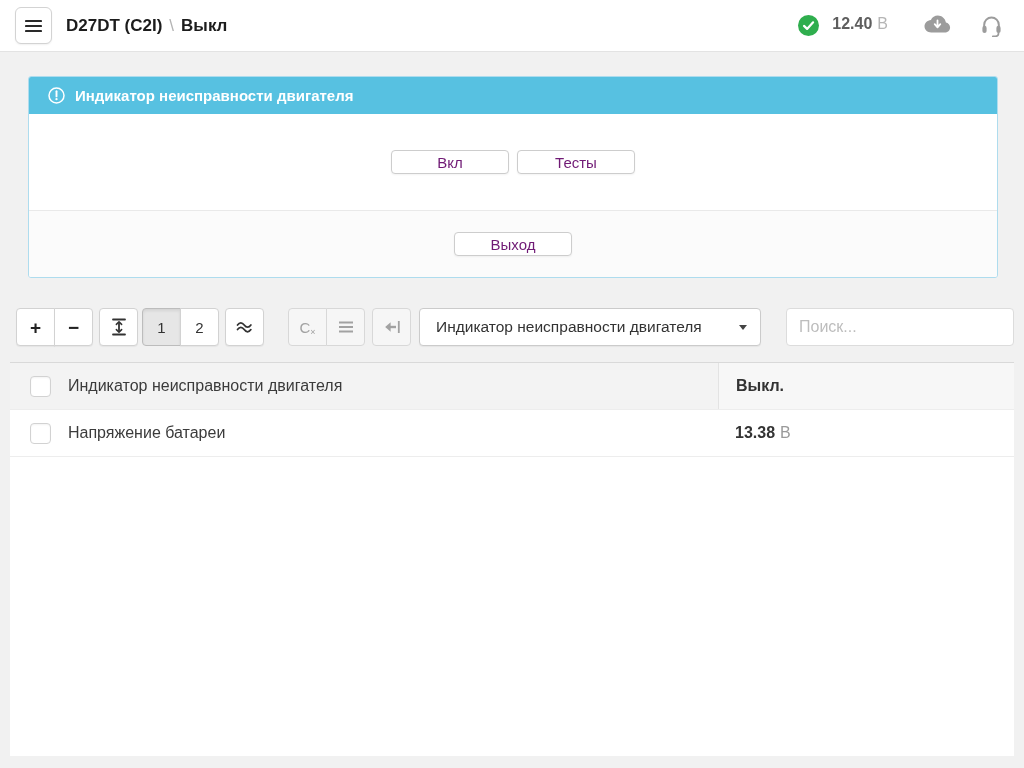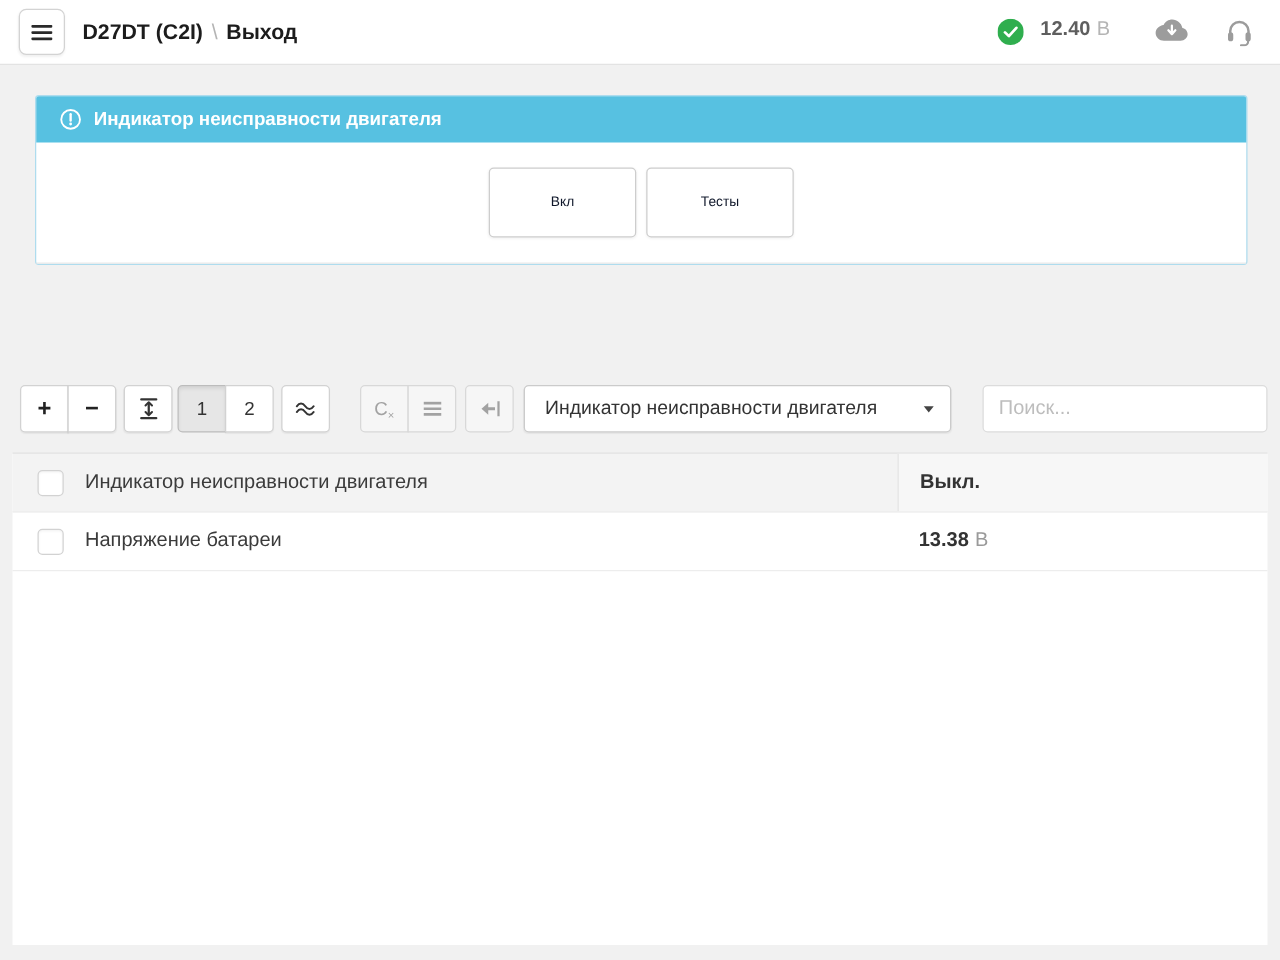--- a/index.html
+++ b/index.html
@@ -46,23 +46,23 @@
   .panel-body {
     height:97px; display:flex; align-items:center; justify-content:center; gap:8px;
     border-bottom:1px solid #e9e9e9;
   }
   .panel-footer {
     height:66px; background:#fbfbfb;
     display:flex; align-items:center; justify-content:center;
     border-radius:0 0 2px 2px;
   }
   .btn {
-    min-width:118px; height:56px; padding:0 24px;
+    min-width:118px; height:24px; padding:0 24px;
     background:#fff; border:1px solid #cdcdcd; border-radius:4px;
-    font-family:inherit; font-size:11px; color:#0f172a;
+    font-family:inherit; font-size:15px; color:#701a75;
     display:flex; align-items:center; justify-content:center;
     box-shadow:0 1px 2px rgba(0,0,0,.05); cursor:pointer;
   }
 
   
   .toolbar {
     position:absolute; top:308px; left:16px; right:10px; height:38px;
     display:flex; align-items:stretch;
   }
   .tgroup { display:flex; }
@@ -123,21 +123,21 @@
   <div class="menu-btn">
     <span style="display:flex;">
       <svg width="17" height="14" viewBox="0 0 17 14">
           <path d="M1 2h15M1 7h15M1 12h15" stroke="#2a2a2a" stroke-width="2.2" stroke-linecap="round"></path>
         </svg>
     </span>
   </div>
   <div class="title">
     <span>D27DT (C2I)</span>
     <span class="sep">\</span>
-    <span>Выход</span>
+    <span>Выкл</span>
   </div>
   <div class="topbar-right">
     <span class="status-badge">
       <svg width="21" height="21" viewBox="0 0 21 21">
           <circle cx="10.5" cy="10.5" r="10.5" fill="#2fae4e"></circle>
           <path d="M6 10.9l3.1 3 6-6.6" stroke="#fff" stroke-width="2.2" fill="none" stroke-linecap="round" stroke-linejoin="round"></path>
         </svg>
     </span>
     <span class="voltage">
       <span>12.40</span><span class="unit">В</span>
@@ -166,20 +166,23 @@
           <circle cx="8.5" cy="8.5" r="7.5" stroke="#fff" stroke-width="1.5" fill="none"></circle>
           <path d="M8.5 4.3v5.1" stroke="#fff" stroke-width="1.9" stroke-linecap="round"></path>
           <circle cx="8.5" cy="12.2" r="1.15" fill="#fff"></circle>
         </svg>
     </span>
     <span>Индикатор неисправности двигателя</span>
   </div>
   <div class="panel-body">
     <button class="btn">Вкл</button>
     <button class="btn">Тесты</button>
+  </div>
+  <div class="panel-footer">
+    <button class="btn">Выход</button>
   </div>
 </div>
 
 <div class="toolbar">
   <div class="tgroup m6">
     <button class="tbtn">
         <span class="glyph">+</span>
       </button>
     <button class="tbtn">
         <span class="glyph">−</span>

